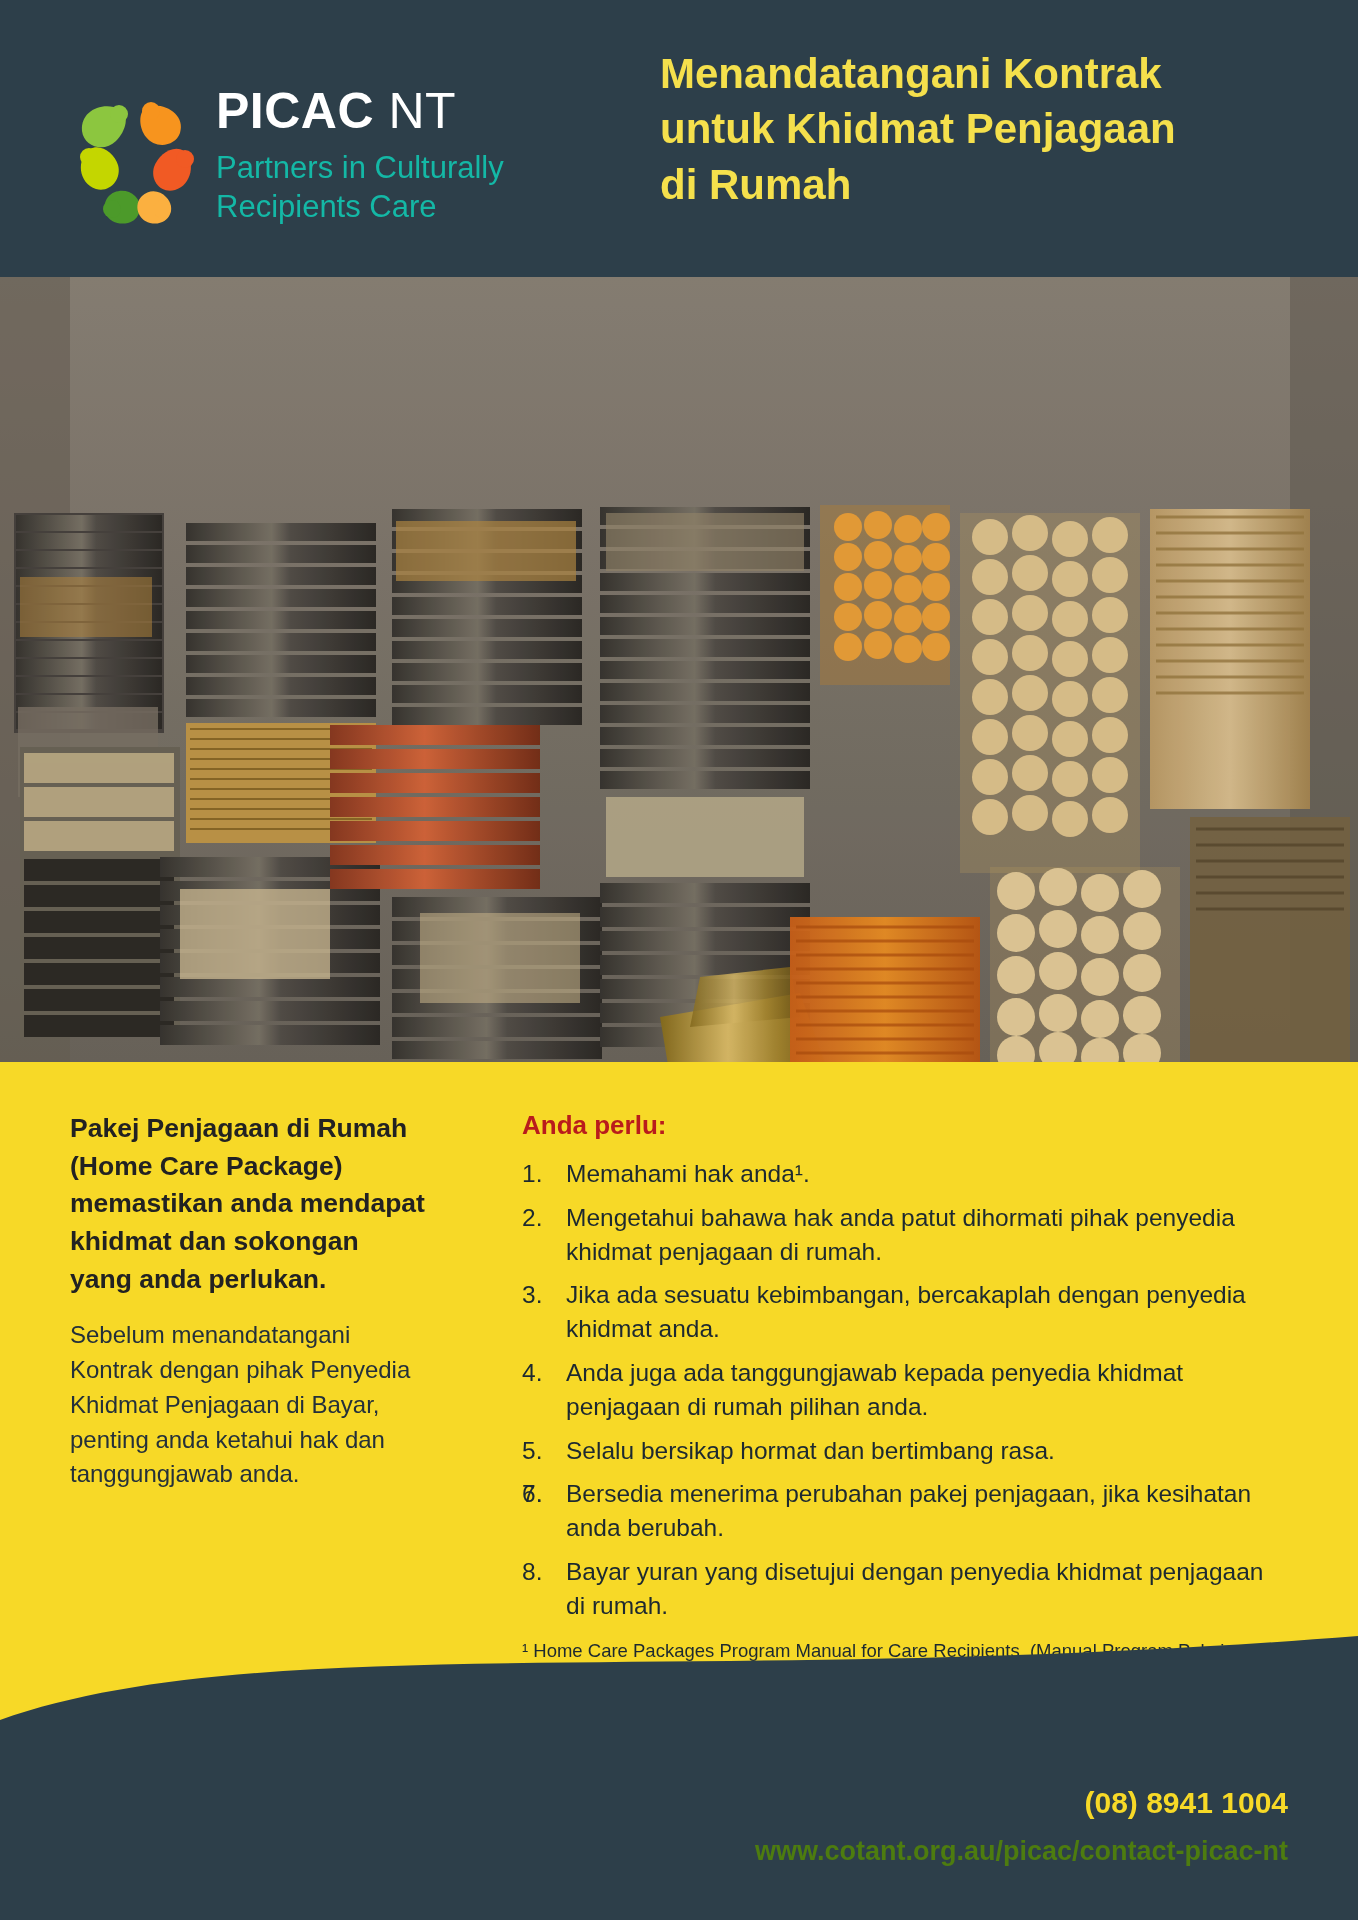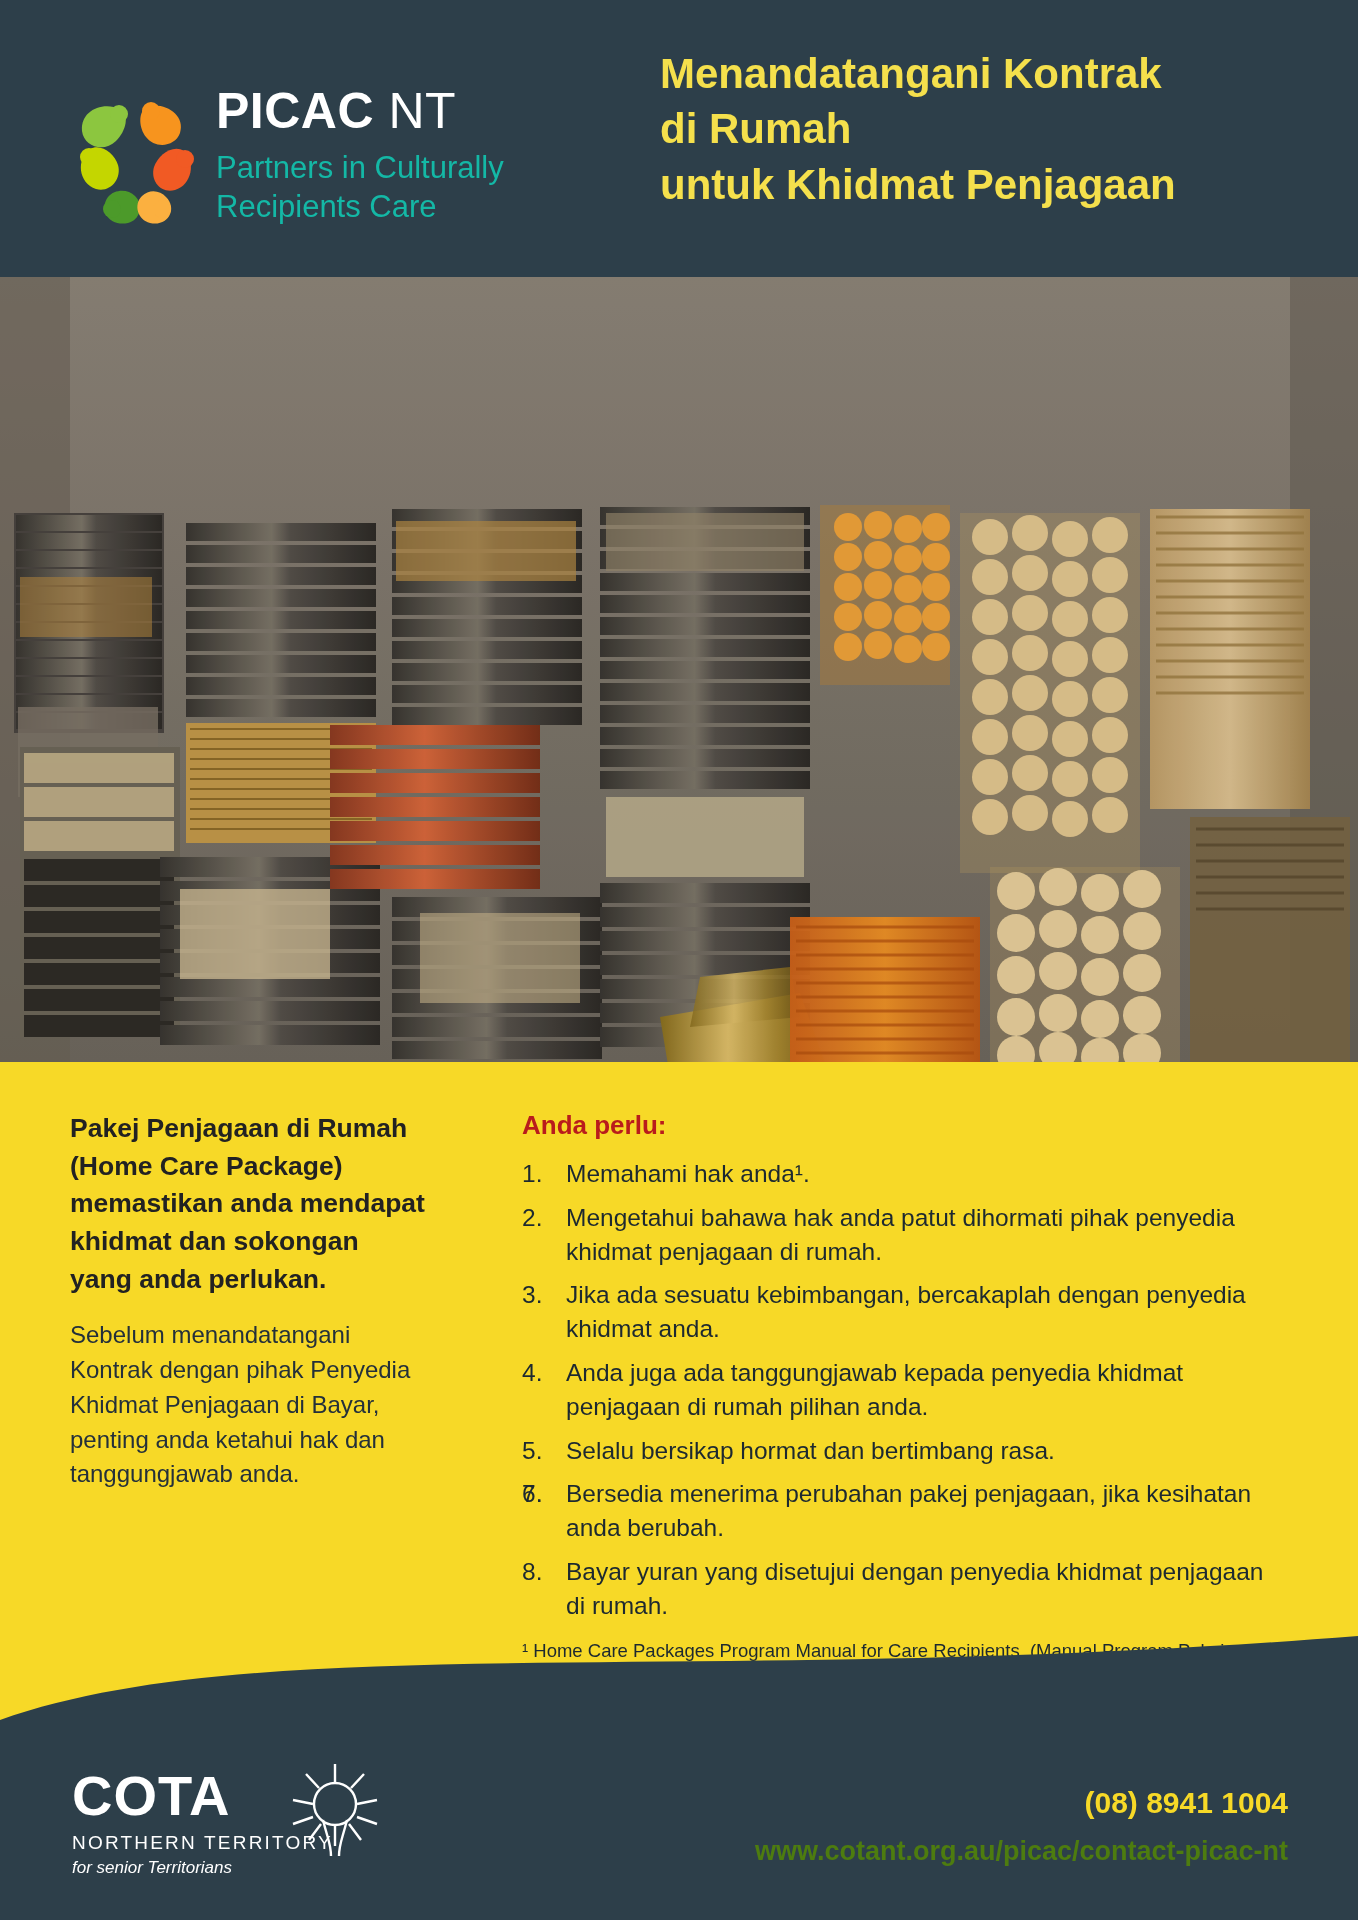--- a/index.html
+++ b/index.html
@@ -257,22 +257,22 @@
         </div>
         <div class="logo-sub">
           <div>Partners in Culturally</div>
           <div>Recipients Care</div>
         </div>
       </div>
     </div>
 
     <div class="header-title">
       <div>Menandatangani Kontrak</div>
+      <div>untuk Khidmat Penjagaan</div>
       <div>di Rumah</div>
-      <div>untuk Khidmat Penjagaan</div>
     </div>
   </div>
 
   <div class="hero">
     <svg class="hero-svg" viewBox="0 0 1358 785" preserveAspectRatio="none">
       <defs>
         <linearGradient id="bgw" x1="0" y1="0" x2="0" y2="1">
           <stop offset="0%" stop-color="#8d8478"></stop>
           <stop offset="100%" stop-color="#6e685e"></stop>
         </linearGradient>
@@ -638,33 +638,20 @@
       <div class="footnote">¹ Home Care Packages Program Manual for Care Recipients, (Manual Program Pakej Penjagaan di Rumah untuk Penerima Penjagaan) versi 1.4, Januari 2023</div>
     </div>
   </div>
 
   <div class="footer">
     <svg class="footer-svg" width="1358" height="320" viewBox="0 0 1358 320" preserveAspectRatio="none">
       <path d="M0 120 C 260 28, 700 88, 1358 36 L1358 320 L0 320 Z" fill="#2d3f4a"></path>
     </svg>
 
     <div class="footer-content">
-      <div class="cota-logo">
-        <svg class="cota-mark" viewBox="0 0 96 96">
-          <g stroke="#ffffff" stroke-width="2.4" fill="none">
-            <circle cx="48" cy="44" r="21"></circle>
-            <path d="M48 23 L48 4 M64 28 L77 14 M70 44 L90 40 M70 57 L90 64 M62 64 L74 80 M48 65 L48 86 M34 64 L22 80 M26 57 L6 64 M26 44 L6 40 M32 28 L19 14"></path>
-            <path d="M36 60 C41 80 44 84 44 96"></path>
-            <path d="M60 60 C55 80 52 84 52 96"></path>
-          </g>
-        </svg>
-        <div class="cota-word">COTA</div>
-        <div class="cota-nt">NORTHERN TERRITORY</div>
-        <div class="cota-tag">for senior Territorians</div>
-      </div>
 
       <div class="contact">
         <div class="phone">(08) 8941 1004</div>
         <div class="weburl">www.cotant.org.au/picac/contact-picac-nt</div>
       </div>
     </div>
   </div>
 
 </div>
 

